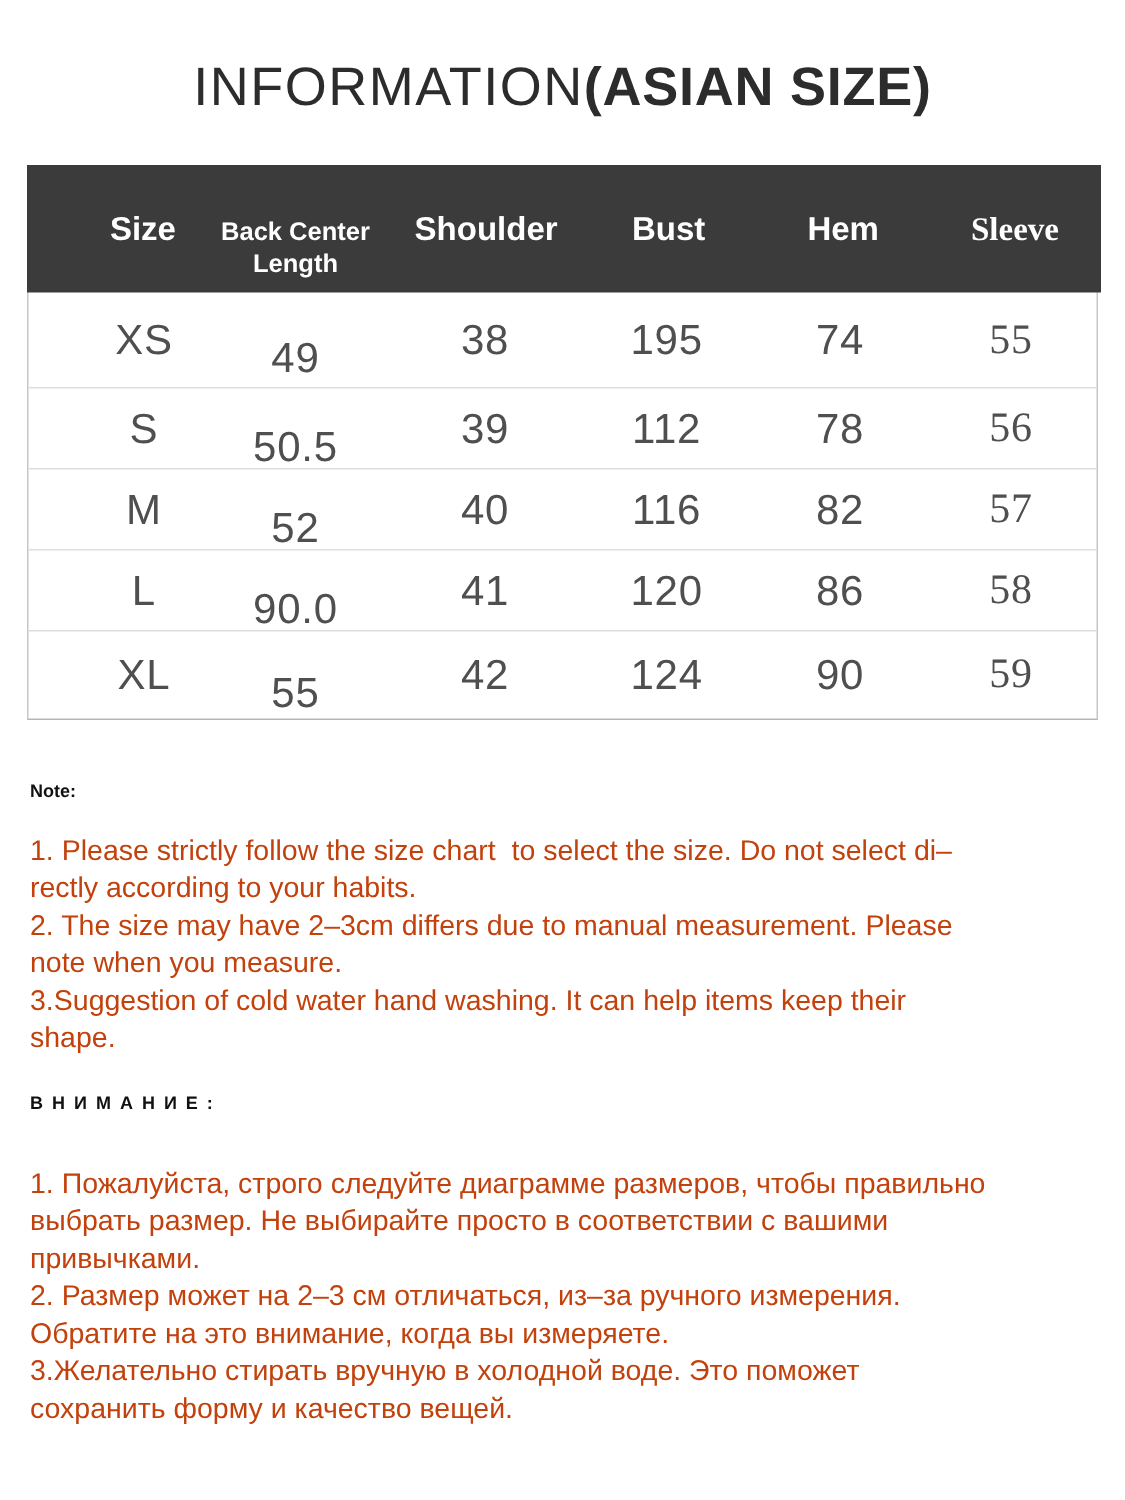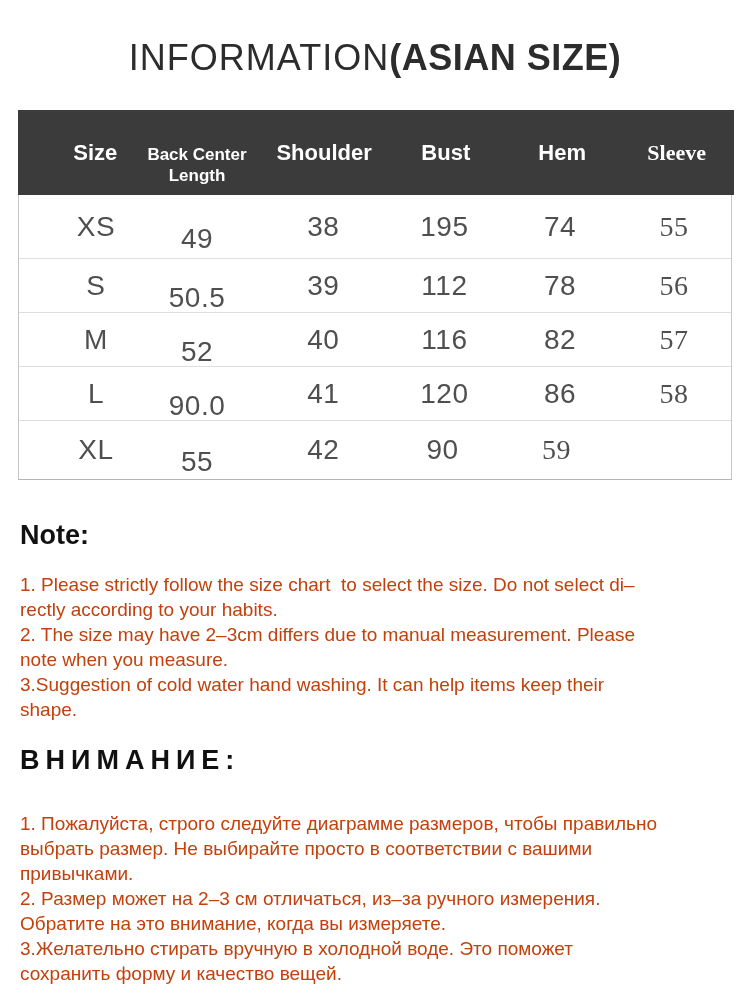--- a/index.html
+++ b/index.html
@@ -75,21 +75,21 @@
     align-items: center;
     justify-content: center;
     font-size: 28px;
     color: #4f4f4f;
     letter-spacing: 0.5px;
   }
 
   
   .text-wrap { padding: 0 20px; }
   .section-heading {
-    font-size: 27px;
+    font-size: 12px;
     font-weight: 700;
     color: #111111;
     margin-top: 40px;
   }
   .section-heading.spaced { letter-spacing: 6px; margin-top: 23px; font-weight: 600; }
   .lines { margin-top: 21px; }
   .lines.ru { margin-top: 35px; }
   .text-line {
     font-size: 19px;
     line-height: 25px;
@@ -158,20 +158,21 @@
         <div class="td c1">90.0</div>
         <div class="td c2">41</div>
         <div class="td c3">120</div>
         <div class="td c4">86</div>
         <div class="td c5">58</div>
       </div>
       <div class="tr last">
         <div class="td c0">XL</div>
         <div class="td c1">55</div>
         <div class="td c2">42</div>
+        <div class="td c3">124</div>
         <div class="td c4">90</div>
         <div class="td c5">59</div>
       </div>
     </div>
   </div>
 
   <div class="text-wrap">
 
     <div class="section-heading">Note:</div>
     <div class="lines">

